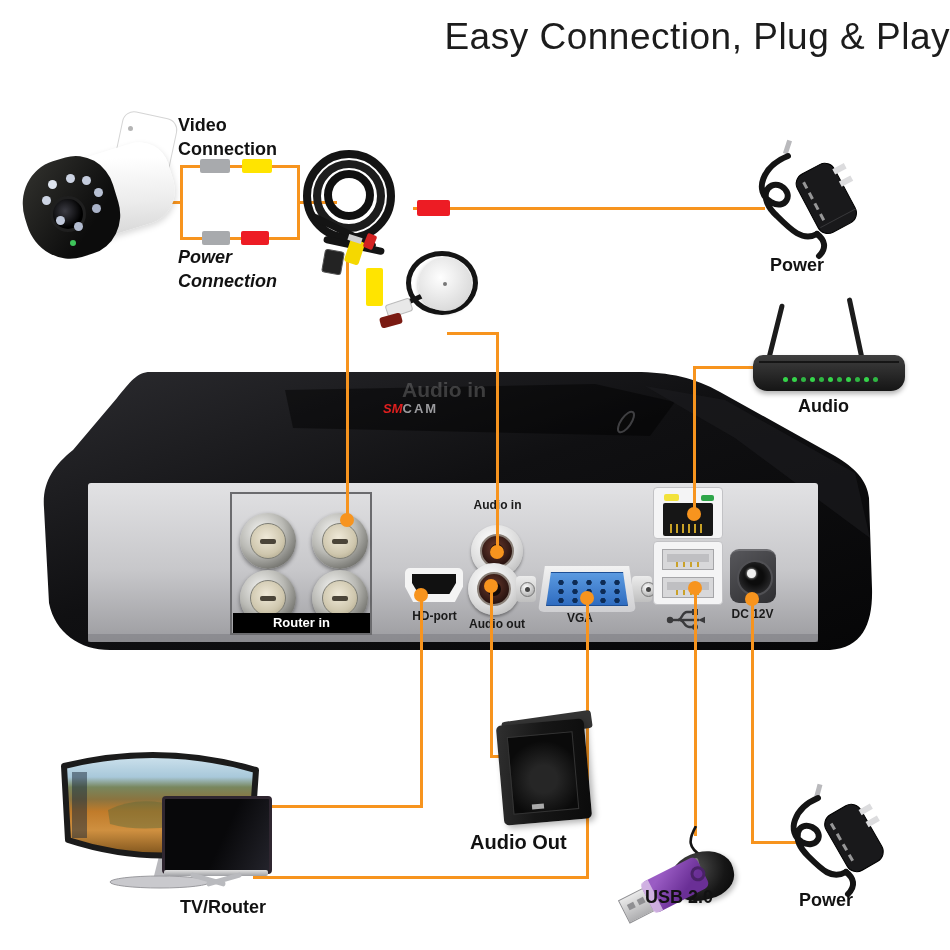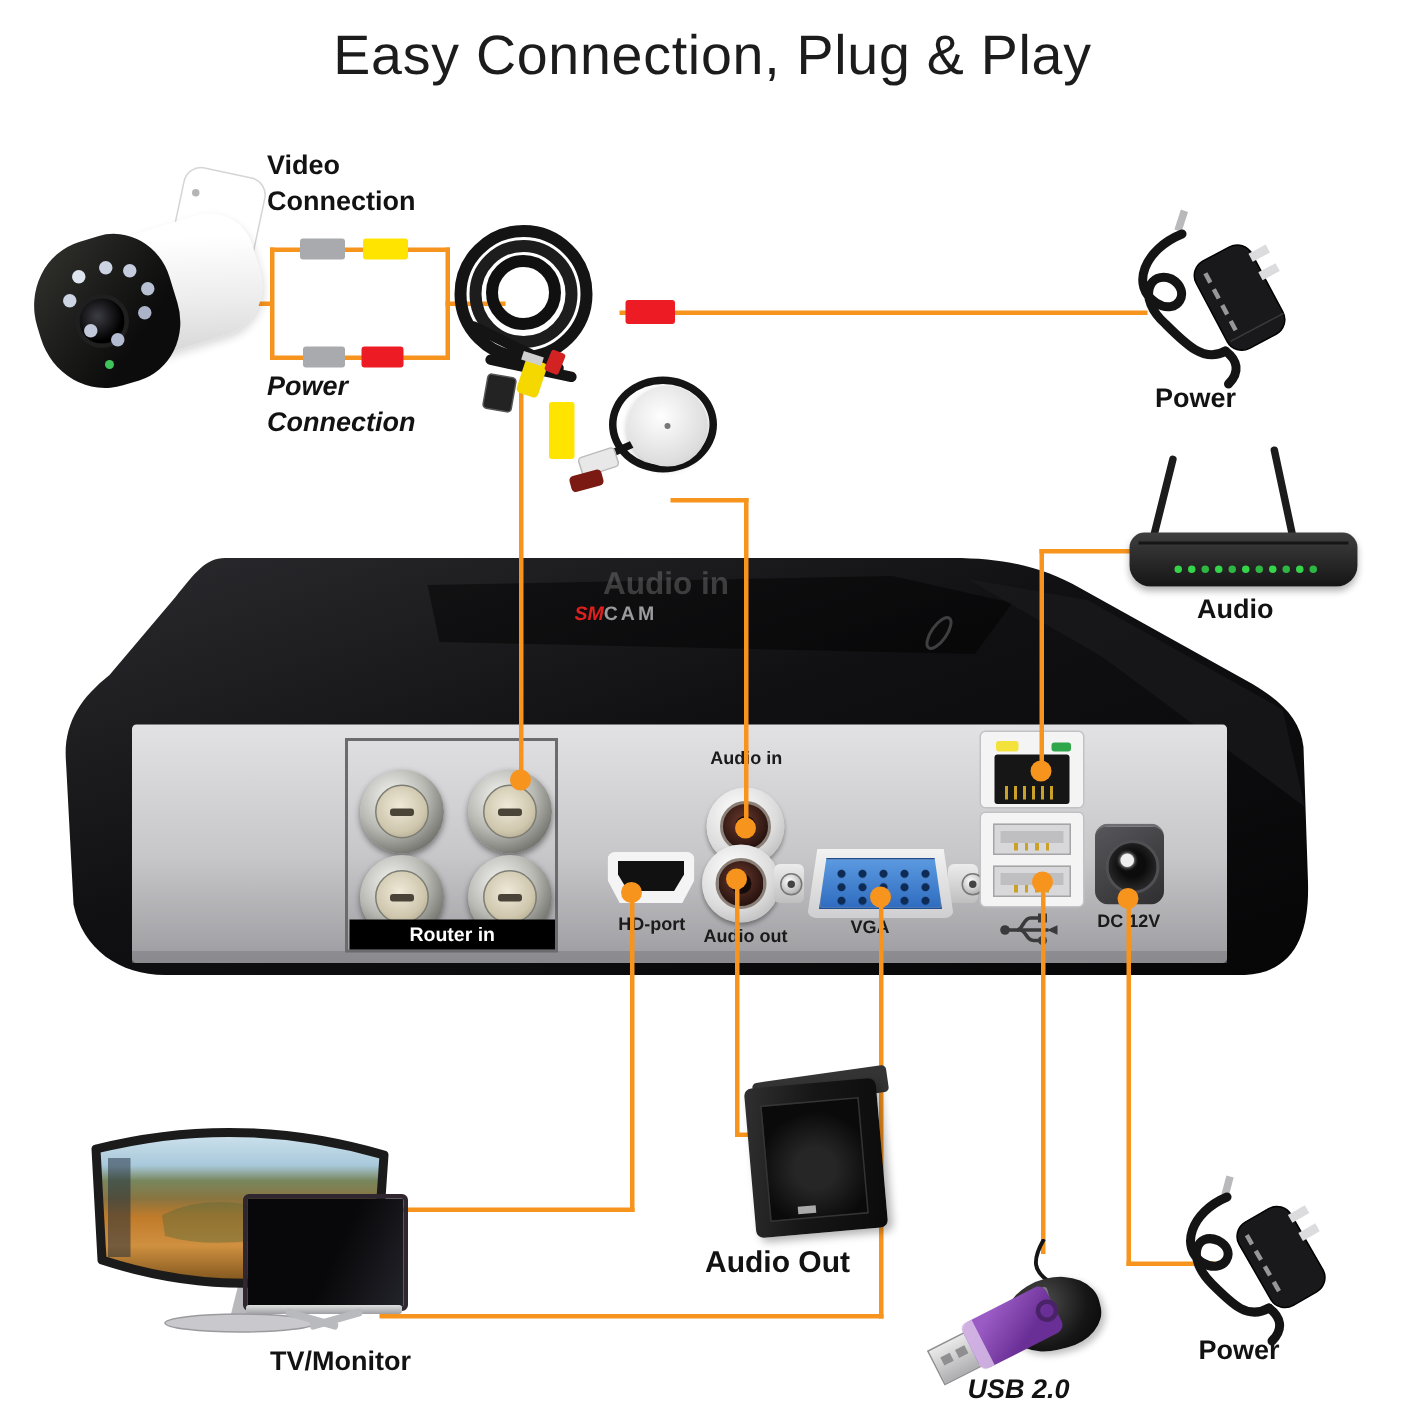--- a/index.html
+++ b/index.html
@@ -5,21 +5,21 @@
   html,body{margin:0;padding:0;background:#fff;}
   #canvas{position:relative;width:950px;height:950px;background:#fff;overflow:hidden;
           font-family:"Liberation Sans",sans-serif;color:#111;}
   .abs{position:absolute;}
   .line{position:absolute;background:#F7941E;}
   .dot{position:absolute;width:14px;height:14px;border-radius:50%;background:#F7941E;}
   .seg{position:absolute;border-radius:2px;}
   .lbl{position:absolute;font-weight:bold;color:#121212;font-size:18px;line-height:24px;}
   .lbl.center{}
   .plbl{position:absolute;font-weight:bold;color:#1a1a1a;font-size:12px;text-align:center;white-space:nowrap;}
-  .title{position:absolute;left:0;top:16px;width:100%;text-align:center;font-size:37px;
+  .title{position:absolute;left:0;top:16px;width:100%;text-align:right;font-size:37px;
          letter-spacing:.5px;color:#1c1c1c;}
   .bnc{position:absolute;width:56px;height:56px;border-radius:50%;
        background:radial-gradient(circle at 38% 33%,#f4f4f2,#b9b9b4 45%,#6d6d68 80%,#474744);
        box-shadow:0 2px 4px rgba(0,0,0,.45);}
   .bnc::before{content:"";position:absolute;inset:10px;border-radius:50%;
        background:radial-gradient(circle at 45% 40%,#efe9d8,#cfc7ae 60%,#a39a7e);
        border:1px solid #7d7d74;}
   .bnc::after{content:"";position:absolute;left:50%;top:50%;width:16px;height:5px;
        margin:-2px 0 0 -8px;background:#4a4438;border-radius:2px;}
   .rca{position:absolute;width:52px;height:52px;border-radius:50%;
@@ -186,21 +186,21 @@
                 background:linear-gradient(195deg,#ffffff 20%,#ececec 60%,#d2d2d2);box-shadow:0 3px 6px rgba(0,0,0,.15);"></div>
     <div class="abs" style="left:6px;top:58px;width:94px;height:100px;border-radius:46% 40% 42% 46%;transform:rotate(-17deg);
                 background:linear-gradient(140deg,#343430,#0c0c0c 70%);"></div>
     <div class="abs" style="left:32px;top:96px;width:30px;height:30px;border-radius:50%;border:3px solid #1f1f1f;
                 background:radial-gradient(circle at 40% 40%,#3c3c44,#000 65%);"></div>
     <span class="abs" style="left:30px;top:80px;width:9px;height:9px;border-radius:50%;background:#dfe5ef;
                  box-shadow:18px -6px 0 #ccd3e2,34px -4px 0 #c4ccdd,46px 8px 0 #b8c1d4,-6px 16px 0 #cdd4e3,44px 24px 0 #aab3c8,8px 36px 0 #c0c8da,26px 42px 0 #b2bbcf;"></span>
     <div class="abs" style="left:52px;top:140px;width:6px;height:6px;border-radius:50%;background:#3ec45a;"></div>
   </div>
 
-  <div class="lbl" style="left:178px;top:98px;width:120px;">Video Connection</div>
+  <div class="lbl" style="left:178px;top:113px;width:120px;">Video Connection</div>
   <div class="lbl" style="left:178px;top:245px;width:120px;font-style:italic;">Power Connection</div>
 
   <div class="abs" style="left:295px;top:148px;width:110px;height:125px;">
     <div class="abs" style="left:8px;top:2px;width:92px;height:92px;border:8px solid #141414;border-radius:50%;box-sizing:border-box;"></div>
     <div class="abs" style="left:18px;top:12px;width:72px;height:72px;border:8px solid #1d1d1d;border-radius:50%;box-sizing:border-box;"></div>
     <div class="abs" style="left:29px;top:22px;width:50px;height:50px;border:8px solid #101010;border-radius:50%;box-sizing:border-box;"></div>
     <div class="abs" style="left:14px;top:80px;width:70px;height:7px;background:#141414;border-radius:4px;transform:rotate(26deg);"></div>
     <div class="abs" style="left:28px;top:94px;width:62px;height:7px;background:#141414;border-radius:4px;transform:rotate(12deg);"></div>
     <div class="abs" style="left:52px;top:92px;width:15px;height:24px;background:#f5d800;border-radius:3px;transform:rotate(18deg);"></div>
     <div class="abs" style="left:53px;top:88px;width:14px;height:6px;background:#cfcfcf;transform:rotate(18deg);"></div>
@@ -266,21 +266,21 @@
       <rect x="24" y="32" width="15" height="66" fill="#1a2738" opacity="0.5"></rect>
       <path d="M60 70 Q90 55 130 66 L128 86 Q90 92 62 84 Z" fill="#5e6b3a" opacity="0.45"></path>
     </svg>
     <div class="abs" style="left:114px;top:56px;width:110px;height:92px;">
       <div class="abs" style="left:0;top:0;width:104px;height:72px;background:linear-gradient(115deg,#08080a 55%,#17171c 80%,#23232b);border:3px solid #2f2630;border-radius:4px;"></div>
       <div class="abs" style="left:2px;top:74px;width:104px;height:6px;background:linear-gradient(#e0e0e0,#9fa0a4);border-radius:2px;"></div>
       <div class="abs" style="left:28px;top:81px;width:36px;height:5px;background:#b9babe;border-radius:2px;transform:rotate(16deg);"></div>
       <div class="abs" style="left:44px;top:81px;width:36px;height:5px;background:#b9babe;border-radius:2px;transform:rotate(-16deg);"></div>
     </div>
   </div>
-  <div class="lbl center" style="left:180px;top:895px;width:130px;">TV/Monitor</div>
+  <div class="lbl center" style="left:180px;top:895px;width:130px;">TV/Router</div>
 
   <div class="abs" style="left:494px;top:716px;width:110px;height:112px;">
     <div class="abs" style="left:8px;top:0px;width:90px;height:18px;background:#343434;border-radius:3px;transform:rotate(-8deg);"></div>
     <div class="abs" style="left:6px;top:6px;width:88px;height:100px;background:linear-gradient(100deg,#303030,#161616 45%,#0b0b0b);border-radius:5px;transform:rotate(-5deg);box-shadow:3px 3px 6px rgba(0,0,0,.3);"></div>
     <div class="abs" style="left:16px;top:18px;width:64px;height:76px;background:radial-gradient(circle at 50% 58%,#262626 25%,#0a0a0a 70%);border:1px solid #343434;transform:rotate(-5deg);"></div>
     <div class="abs" style="left:38px;top:88px;width:12px;height:5px;background:#cfcfcf;opacity:.8;transform:rotate(-5deg);"></div>
   </div>
   <div class="lbl center" style="left:470px;top:830px;width:140px;font-size:20px;">Audio Out</div>
 
   <div class="abs" style="left:658px;top:826px;width:85px;height:84px;">
@@ -295,21 +295,21 @@
     <div class="abs" style="left:6px;top:16px;width:98px;height:42px;transform:rotate(-27deg);">
       <div class="abs" style="left:0;top:9px;width:28px;height:24px;background:linear-gradient(#e9e9e9,#aeaeb0);border:1px solid #8f8f92;">
         <div class="abs" style="left:5px;top:7px;width:7px;height:6px;background:#8f8f92;"></div>
         <div class="abs" style="left:16px;top:7px;width:7px;height:6px;background:#8f8f92;"></div>
       </div>
       <div class="abs" style="left:27px;top:4px;width:62px;height:34px;background:linear-gradient(150deg,#9a5cc4 20%,#6a2f96 70%);border-radius:6px;"></div>
       <div class="abs" style="left:27px;top:4px;width:9px;height:34px;background:#d9bfe8;opacity:.85;border-radius:4px 0 0 4px;"></div>
       <div class="abs" style="left:76px;top:14px;width:9px;height:9px;border:3px solid #4a2268;border-radius:50%;"></div>
     </div>
   </div>
-  <div class="lbl center" style="left:645px;top:914px;width:110px;font-style:italic;">USB 2.0</div>
+  <div class="lbl center" style="left:645px;top:885px;width:110px;">USB 2.0</div>
 
   <svg class="abs" style="left:768px;top:780px;" width="130" height="125" viewBox="0 0 130 125">
     <rect x="48" y="4" width="5" height="13" fill="#b9b9bc" transform="rotate(15 50 10)"></rect>
     <path d="M50 18 C26 28 18 52 34 62 C48 70 58 54 44 47 C30 41 22 58 40 76 C54 90 64 100 78 92" stroke="#141414" stroke-width="6" fill="none" stroke-linecap="round"></path>
     <g transform="rotate(-30 86 58)">
       <rect x="66" y="26" width="40" height="64" rx="11" fill="#19191b" stroke="#000"></rect>
       <rect x="104" y="36" width="13" height="6" fill="#dcdcde"></rect>
       <rect x="104" y="50" width="13" height="6" fill="#dcdcde"></rect>
       <g fill="#fff" opacity="0.55">
         <rect x="72" y="34" width="3" height="7"></rect>

